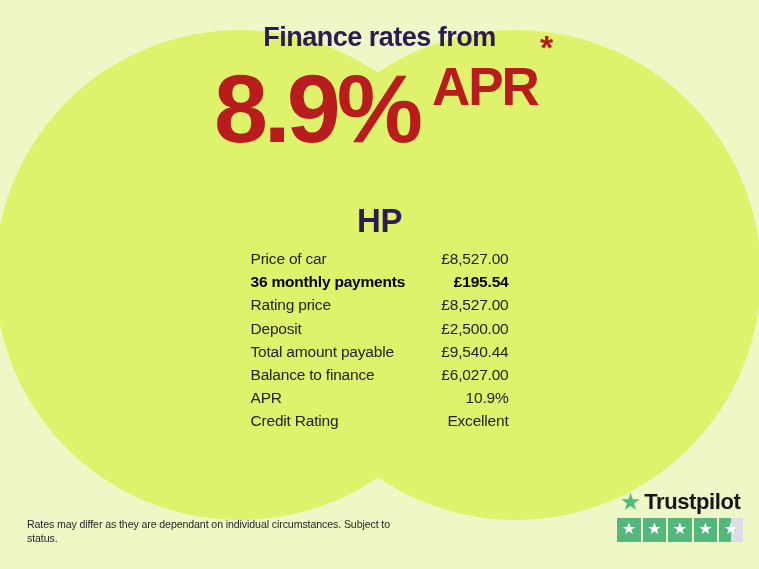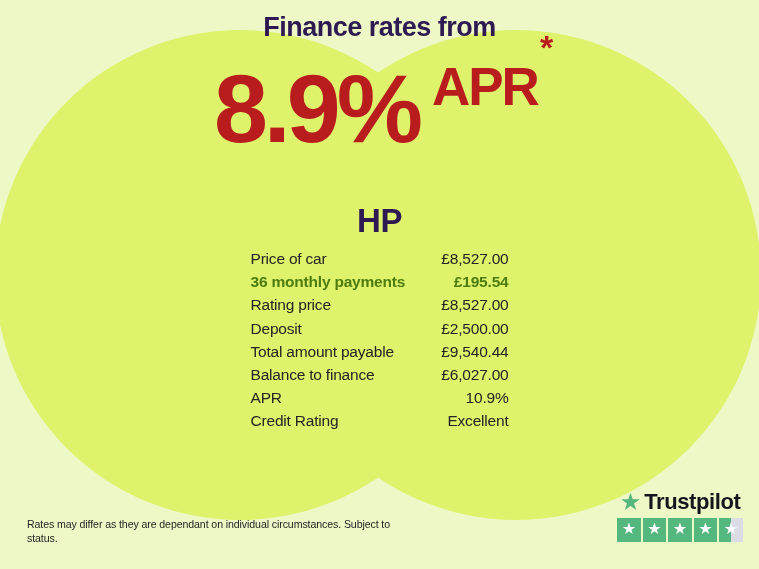--- a/index.html
+++ b/index.html
@@ -23,21 +23,21 @@
     background: #def26b;
   }
   .circle.left  { left: -5px;  top: 30px; }
   .circle.right { left: 271px; top: 30px; }
 
   .content { position: absolute; inset: 0; }
 
   
   .finance-title {
     position: absolute;
-    top: 12px; left: 0; right: 0;
+    top: 22px; left: 0; right: 0;
     text-align: center;
     font-size: 27px;
     font-weight: 800;
     letter-spacing: -0.5px;
     color: #2e1a52;
   }
   .rate-line {
     position: absolute;
     top: 60px; left: 8px; right: 0;
     display: flex;
@@ -87,21 +87,21 @@
     display: flex;
     justify-content: space-between;
     align-items: baseline;
     height: 23.2px;
     line-height: 23.2px;
     font-size: 15.5px;
     font-weight: 500;
     letter-spacing: -0.2px;
     color: #242424;
   }
-  .frow.bold { font-weight: 800; color: #4d7c0f; }
+  .frow.bold { font-weight: 800; color: #000000; }
   .frow .lbl { text-align: left; }
   .frow .val { text-align: right; }
 
   
   .disclaimer {
     position: absolute;
     left: 27px;
     top: 518px;
     width: 390px;
     font-size: 10.6px;

